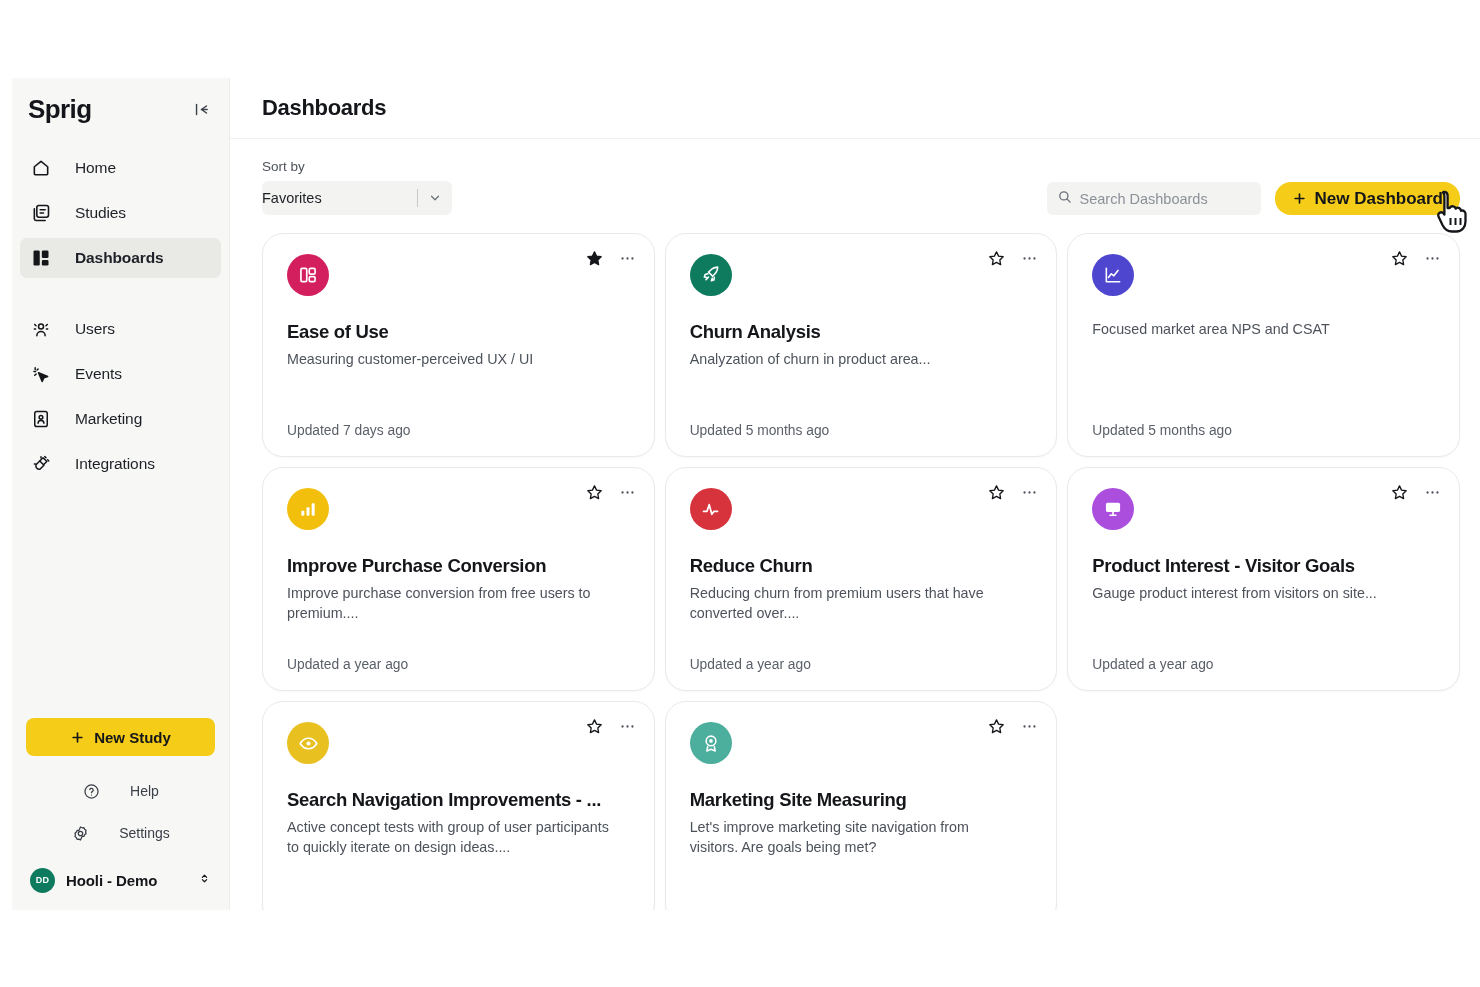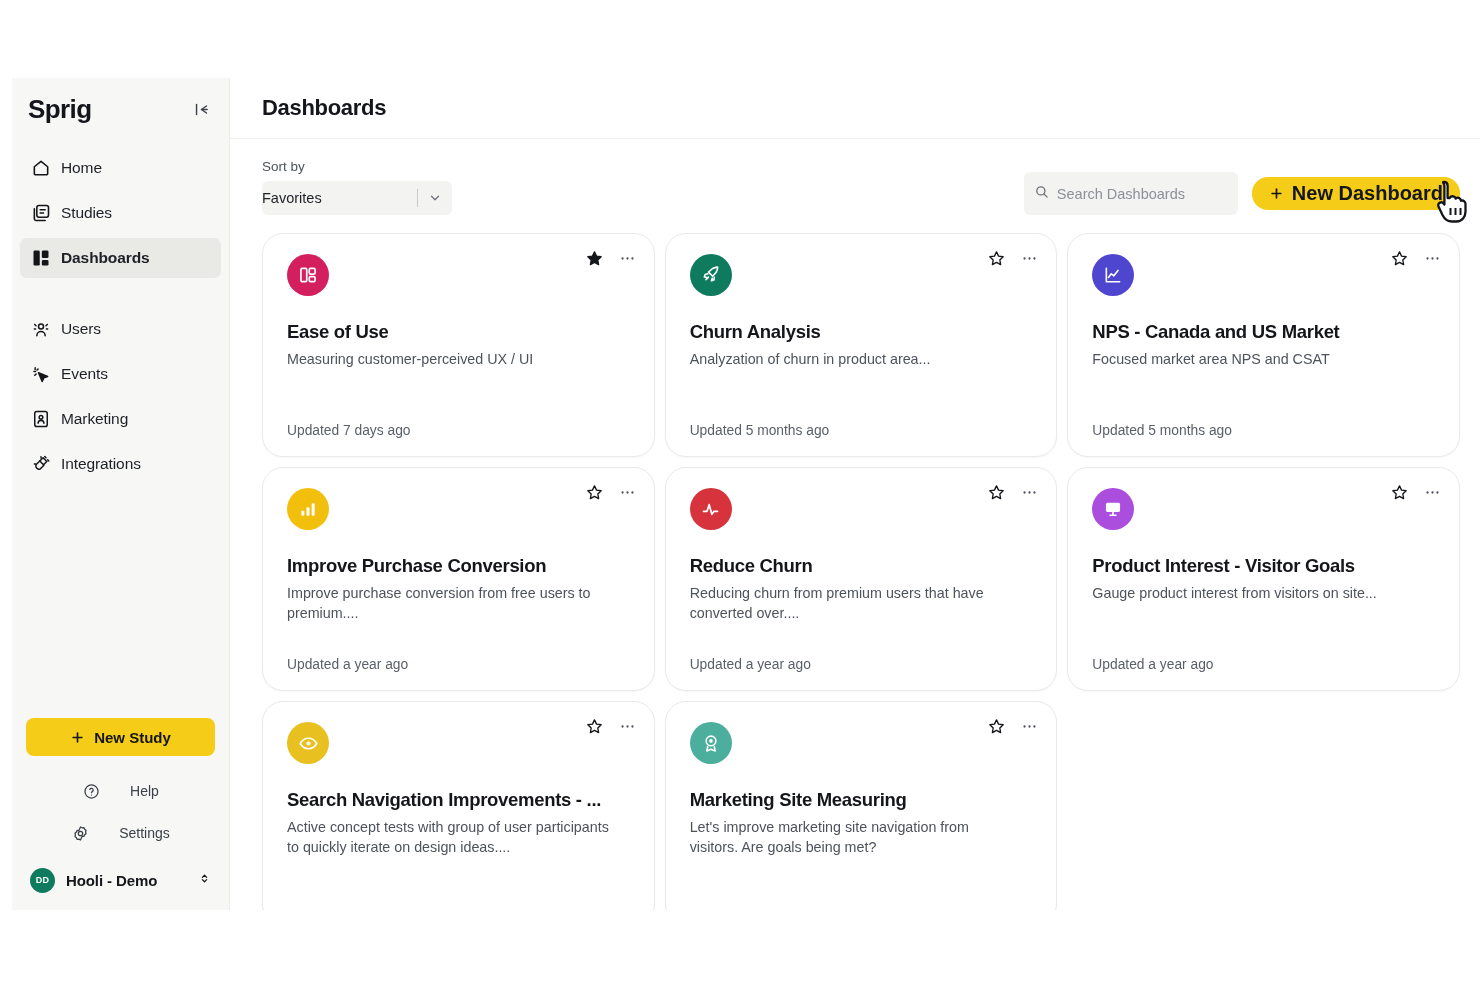--- a/index.html
+++ b/index.html
@@ -49,21 +49,21 @@
   .collapse-btn {
     width: 20px; height: 20px;
     display: flex; align-items: center; justify-content: center;
     cursor: pointer;
   }
   .nav-group { padding: 8px 8px 0 8px; }
   .nav-group.second { margin-top: 18px; }
   .nav-item {
     display: flex;
     align-items: center;
-    gap: 10px;
+    gap: 24px;
     height: 40px;
     padding: 0 10px;
     border-radius: 7px;
     cursor: pointer;
     margin-bottom: 5px;
   }
   .nav-item.active { background: #e9e9e6; }
   .nav-item .nav-icon {
     width: 21px; height: 21px;
     display: flex; align-items: center; justify-content: center;
@@ -183,21 +183,21 @@
     font-size: 14.5px;
     color: #1d2026;
     font-weight: 500;
   }
   .select-divider { width: 1px; height: 18px; background: #c9c9c5; }
   .select-chevron { width: 34px; display: flex; align-items: center; justify-content: center; }
 
   .toolbar-right { display: flex; align-items: center; gap: 14px; position: relative; }
   .search-box {
     width: 214px;
-    height: 43px;
+    height: 33px;
     background: #f3f3f1;
     border-radius: 6px;
     display: flex;
     align-items: center;
     padding: 0 10px;
     gap: 8px;
   }
   .search-input {
     border: none;
     outline: none;
@@ -210,21 +210,21 @@
   .search-input::placeholder { color: #8b9099; }
   .new-dash-btn {
     height: 33px;
     background: #f5cc17;
     border-radius: 16px;
     display: flex;
     align-items: center;
     justify-content: center;
     gap: 8px;
     padding: 0 17px;
-    font-size: 20px;
+    font-size: 17px;
     font-weight: 600;
     color: #14161a;
     cursor: pointer;
     white-space: nowrap;
   }
   .cursor-pointer-icon {
     position: absolute;
     right: -10px;
     top: 8px;
     width: 34px;
@@ -561,21 +561,20 @@
                   <circle cx="19" cy="12" r="1.6"></circle>
               </svg>
             </span>
           </div>
           <div class="card-icon" style="background:#4f46cf">
             <svg width="20" height="20" viewBox="0 0 24 24" fill="none" stroke="#ffffff" stroke-width="1.9" stroke-linecap="round" stroke-linejoin="round">
               <path d="M4 4v16h16"></path>
               <polyline points="6.5,15 10,10.5 13,13 18,6.5"></polyline>
             </svg>
           </div>
-          <div class="card-title">NPS - Canada and US Market</div>
           <div class="card-desc">Focused market area NPS and CSAT</div>
           <div class="card-updated">Updated 5 months ago</div>
         </div>
 
         <div class="card">
           <div class="card-actions">
             <span class="star-btn">
               <svg width="17" height="17" viewBox="0 0 24 24" fill="none" stroke="#14161a" stroke-width="1.9" stroke-linejoin="round">
                 <polygon points="12,2.6 14.9,8.6 21.4,9.5 16.7,14.1 17.8,20.6 12,17.5 6.2,20.6 7.3,14.1 2.6,9.5 9.1,8.6"></polygon>
               </svg>

